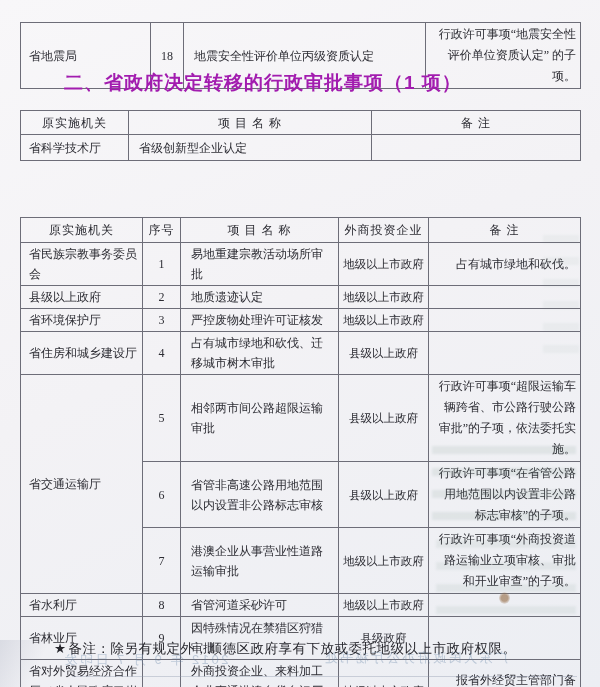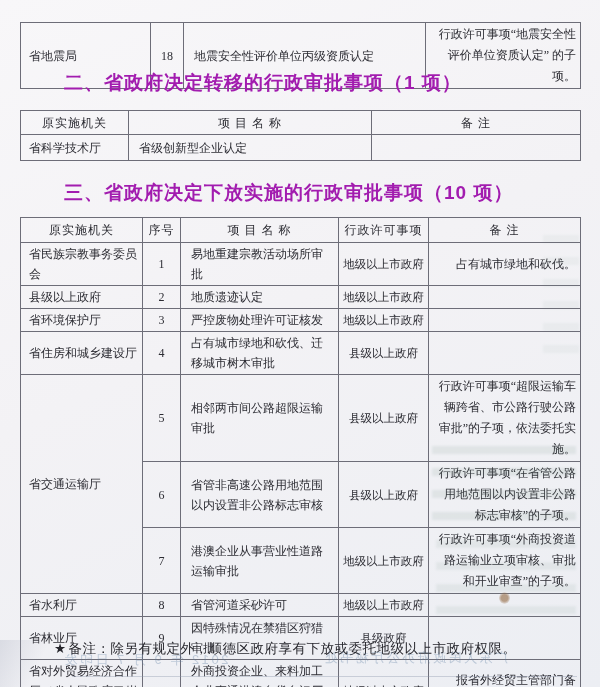--- a/index.html
+++ b/index.html
@@ -105,36 +105,35 @@
       <th>备 注</th>
     </tr>
     <tr style="height:26px">
       <td class="org">省科学技术厅</td>
       <td class="name">省级创新型企业认定</td>
       <td class="remark"></td>
     </tr>
   </tbody>
     </table>
 
-  <div class="heading" id="h3">三、省政府决定下放实施的行政审批事项（10 项）</div>
 
   <table id="t3">
     <colgroup>
         <col style="width:122px">
         <col style="width:38px">
         <col style="width:158px">
         <col style="width:90px">
         <col style="width:152px">
       </colgroup>
     <tbody>
         <tr style="height:25px">
       <th>原实施机关</th>
       <th>序号</th>
       <th>项 目 名 称</th>
-      <th>行政许可事项</th>
+      <th>外商投资企业</th>
       <th>备 注</th>
     </tr>
     <tr style="height:23px">
       <td class="org">省民族宗教事务委员会</td>
       <td class="num">1</td>
       <td class="name">易地重建宗教活动场所审批</td>
       <td class="target">地级以上市政府</td>
       <td class="remark">占有城市绿地和砍伐。</td>
     </tr>
     <tr style="height:23px">

